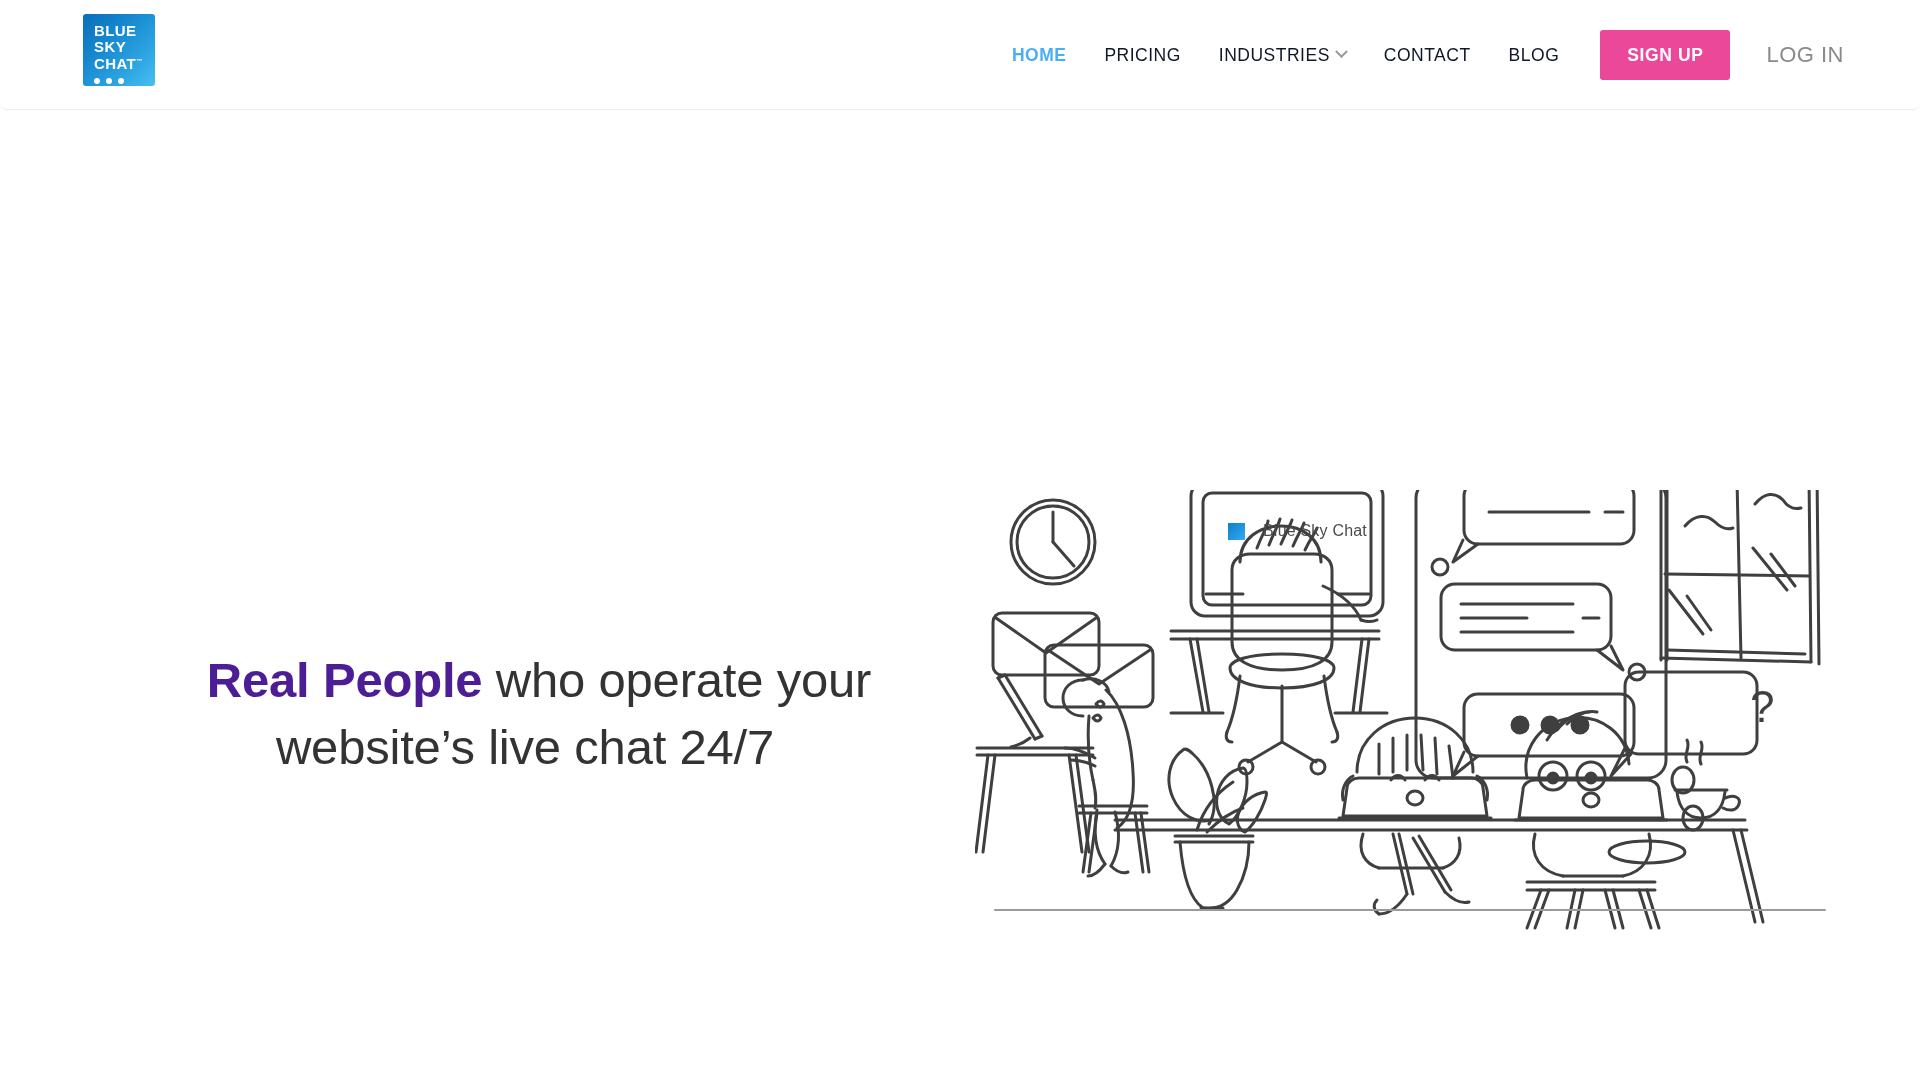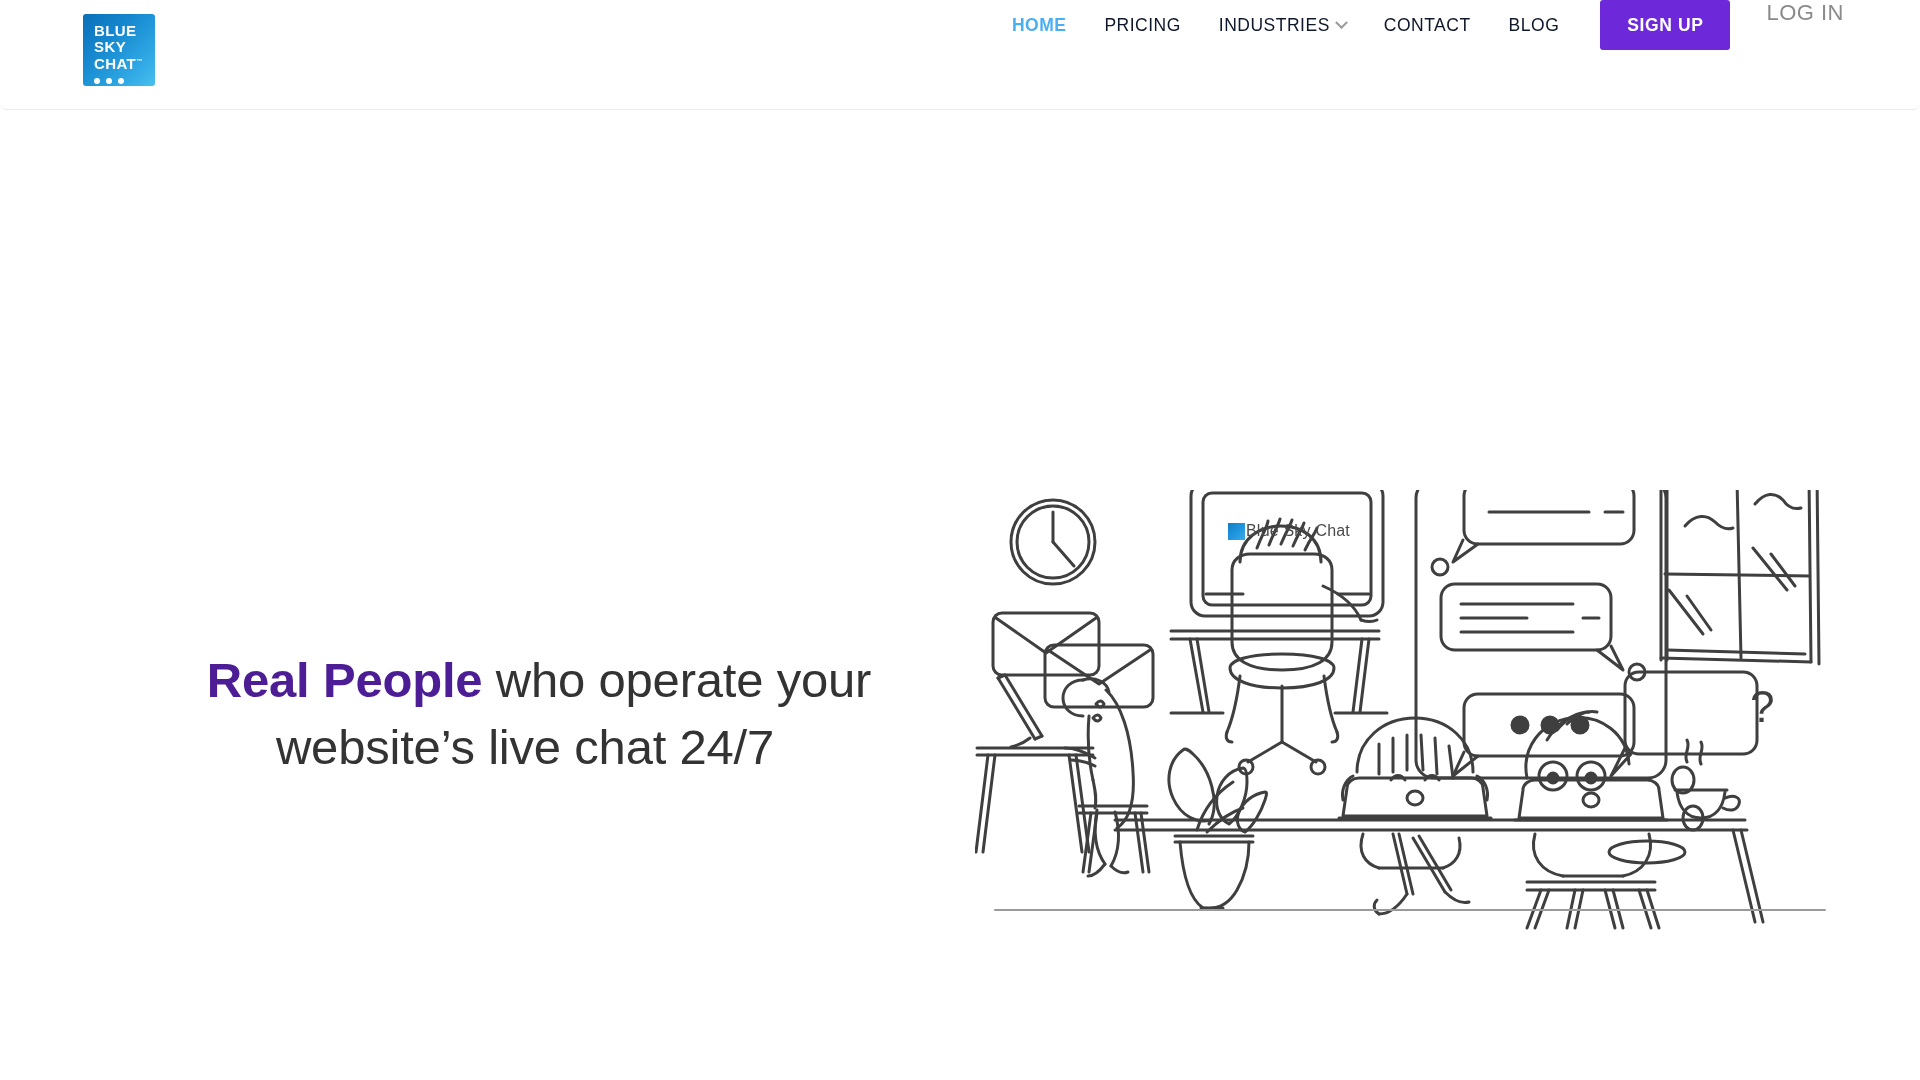--- a/index.html
+++ b/index.html
@@ -58,20 +58,21 @@
     background: #ffffff;
     display: block;
   }
 
   .nav {
     position: absolute;
     left: 0; top: 0;
     width: 1920px;
     height: 109px;
     display: flex;
+    align-items: center;
     justify-content: flex-end;
     padding-right: 56px;
   }
   .nav-item {
     display: flex;
     align-items: center;
     gap: 7px;
     font-size: 17.5px;
     letter-spacing: 0.5px;
     color: #0f172a;
@@ -84,21 +85,21 @@
   .nav-item.active { color: #4aaef4; font-weight: 600; }
   .nav-item .chev {
     display: inline-block;
     width: 9px;
     height: 9px;
     border-right: 2px solid #9b9b9b;
     border-bottom: 2px solid #9b9b9b;
     transform: rotate(45deg) translate(-2px,-2px);
   }
   .btn-signup {
-    background: #6d28d9;
+    background: #ec4899;
     color: #ffffff;
     font-size: 17.5px;
     font-weight: bold;
     letter-spacing: 0.6px;
     border: none;
     border-radius: 3px;
     padding: 0 27px;
     height: 50px;
     line-height: 50px;
     margin: 0 16px 0 22px;
@@ -143,21 +144,21 @@
     height: 440px;
   }
   .hero-art svg { display: block; width: 870px; height: 440px; }
 
   .screen-label {
     position: absolute;
     left: 1228px;
     top: 412px;
     display: flex;
     align-items: center;
-    gap: 1px;
+    gap: 18px;
   }
   .screen-label .sq {
     width: 17px;
     height: 17px;
     background: linear-gradient(135deg,#0f7fc4 0%, #2196e0 55%, #3aaae8 100%);
     display: block;
   }
   .screen-label .txt {
     font-size: 16px;
     color: #4a4a4a;

